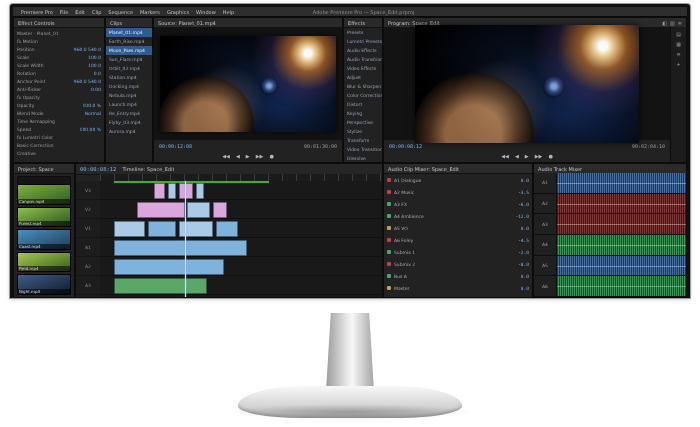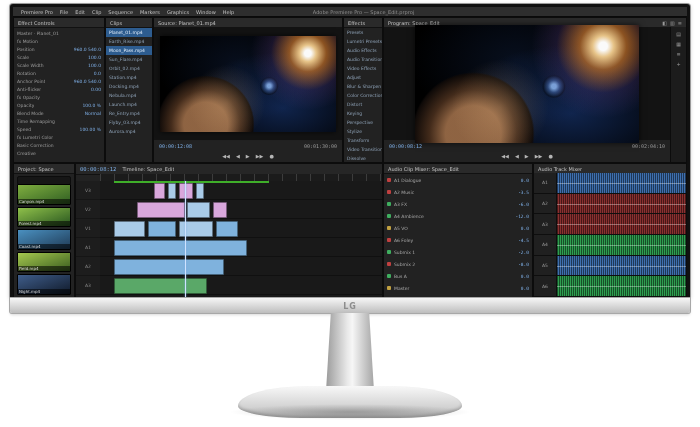--- a/index.html
+++ b/index.html
@@ -460,21 +460,18 @@
             <div class="at-row">
               <span class="at-label">A6</span>
               <span class="at-body" style="background-color: rgb(46, 158, 79);"></span>
             </div>
           </div>
       </div>
 
     </div>
   </div>
 
-  <div class="chin">
-    <span class="lg-logo">LG</span>
-  </div>
 
   <div class="stem"></div>
   <div class="base"></div>
   <div class="floor-shadow"></div>
 
 </div>
 
 </body></html>

